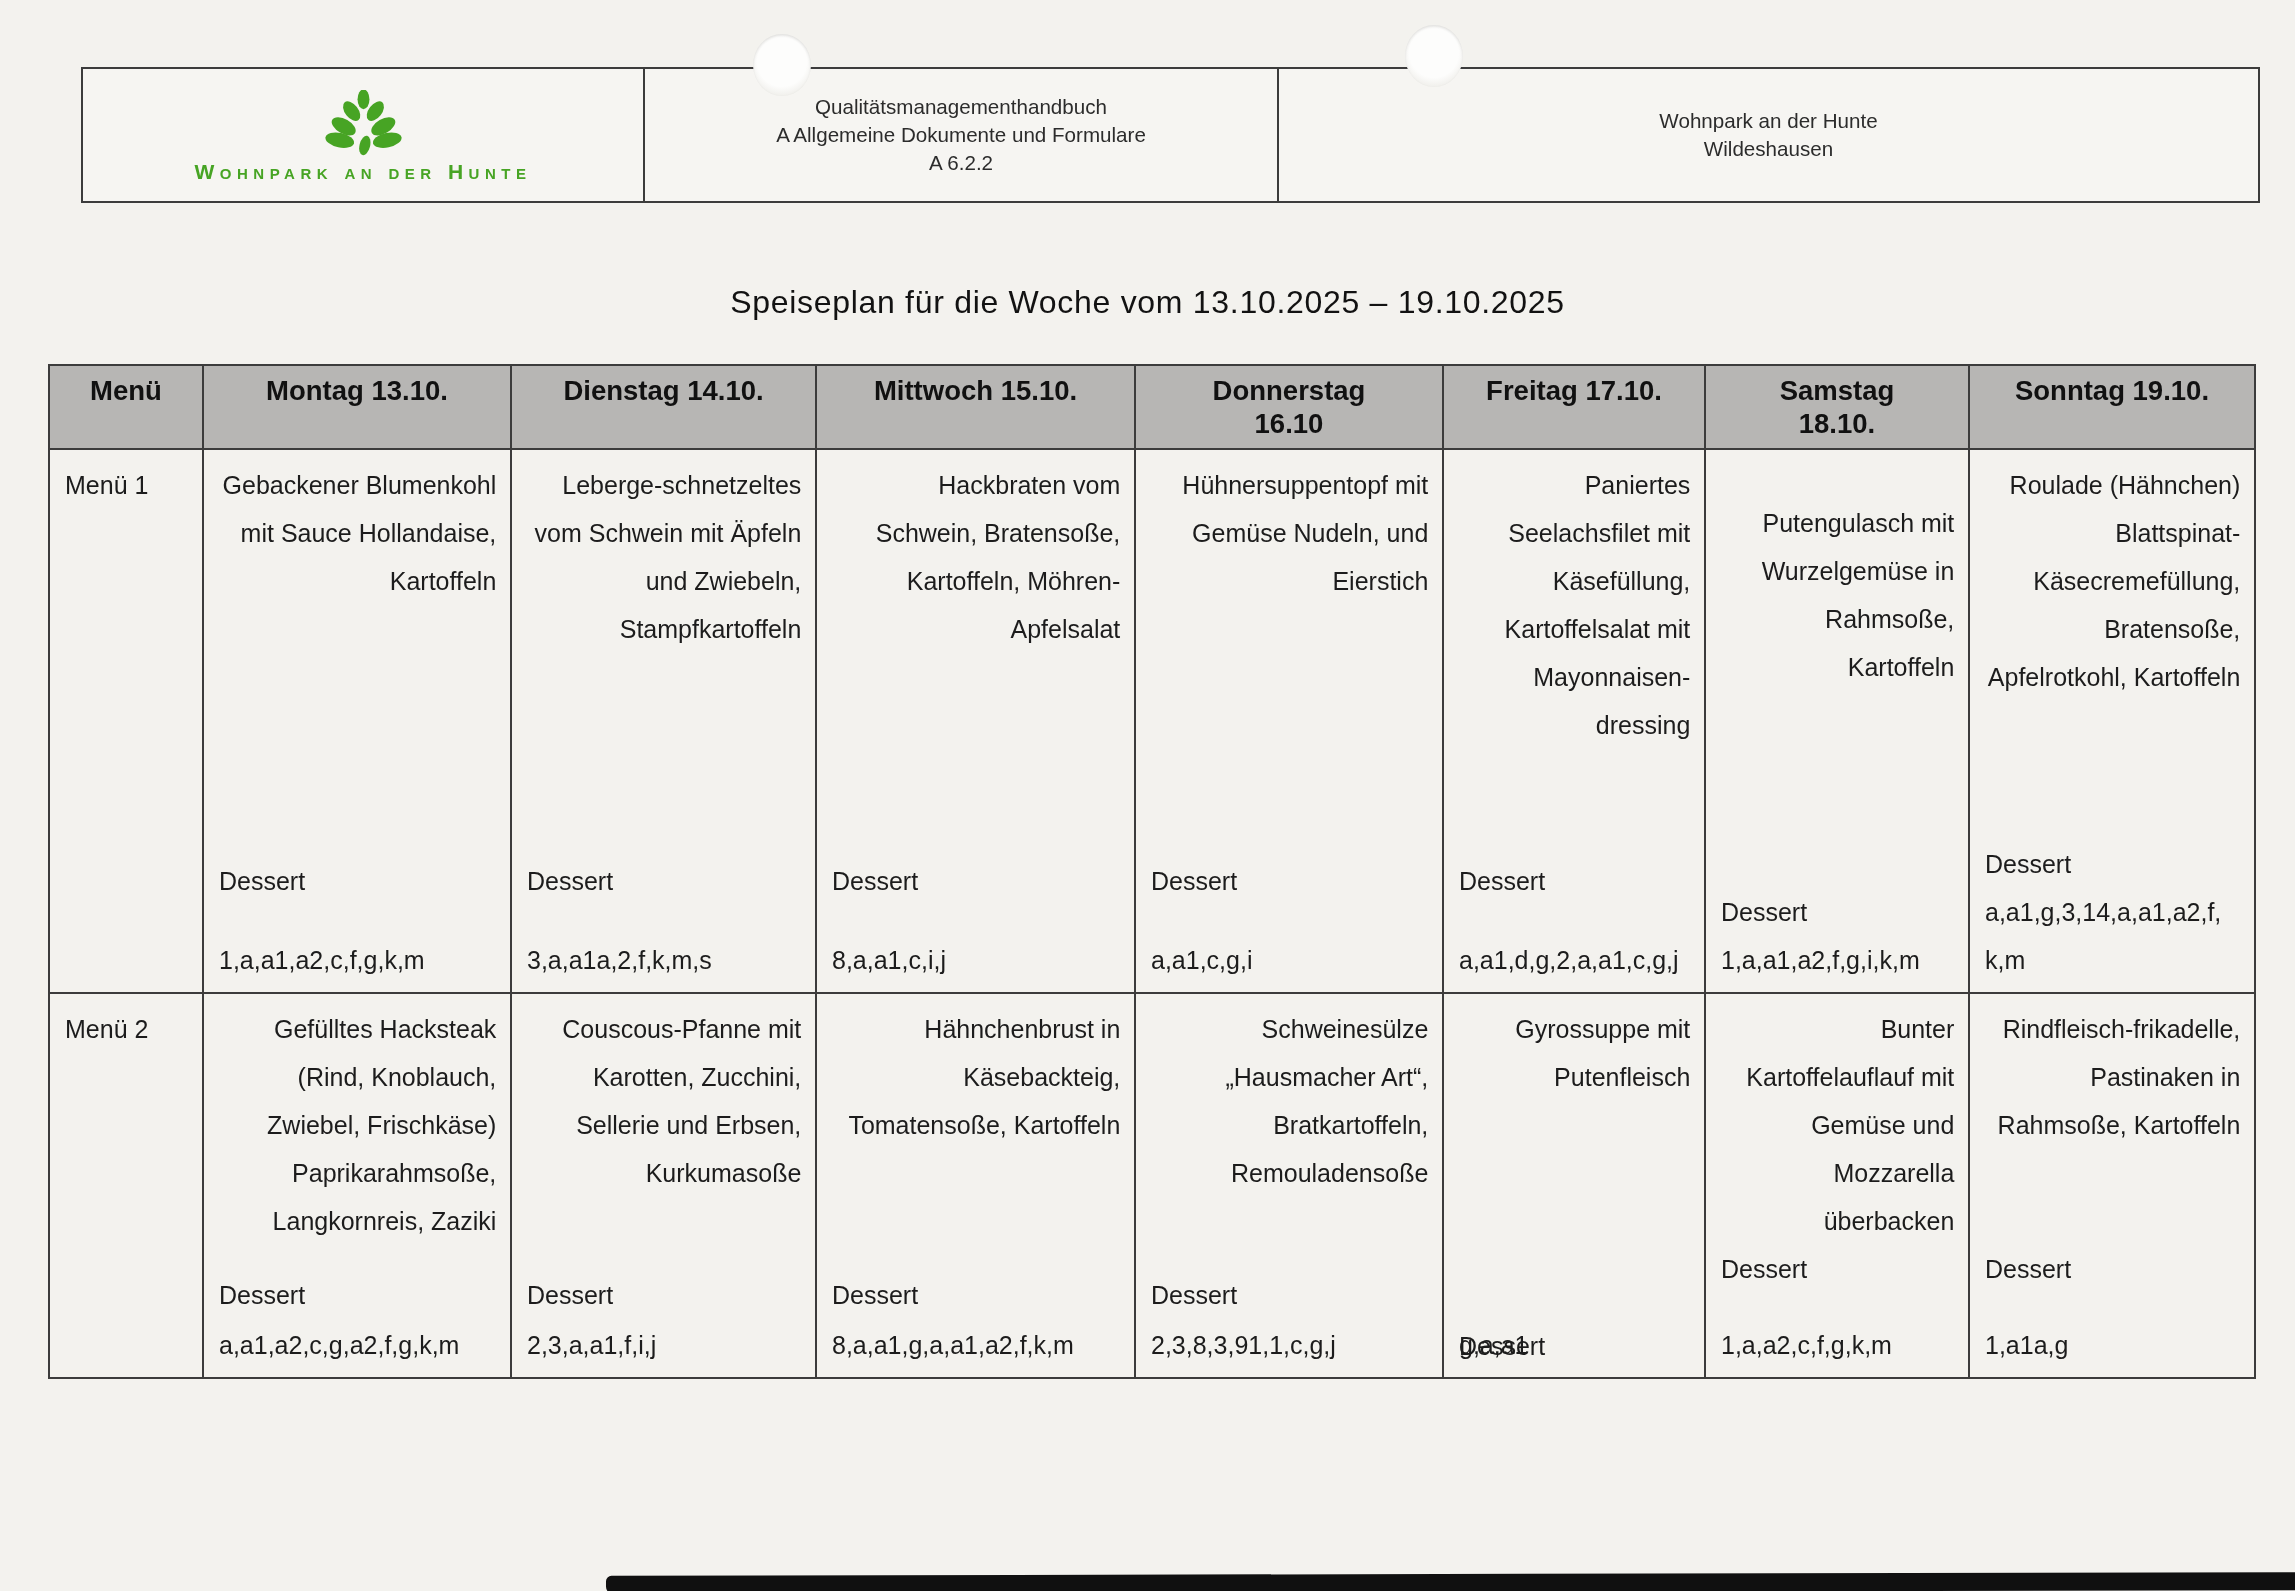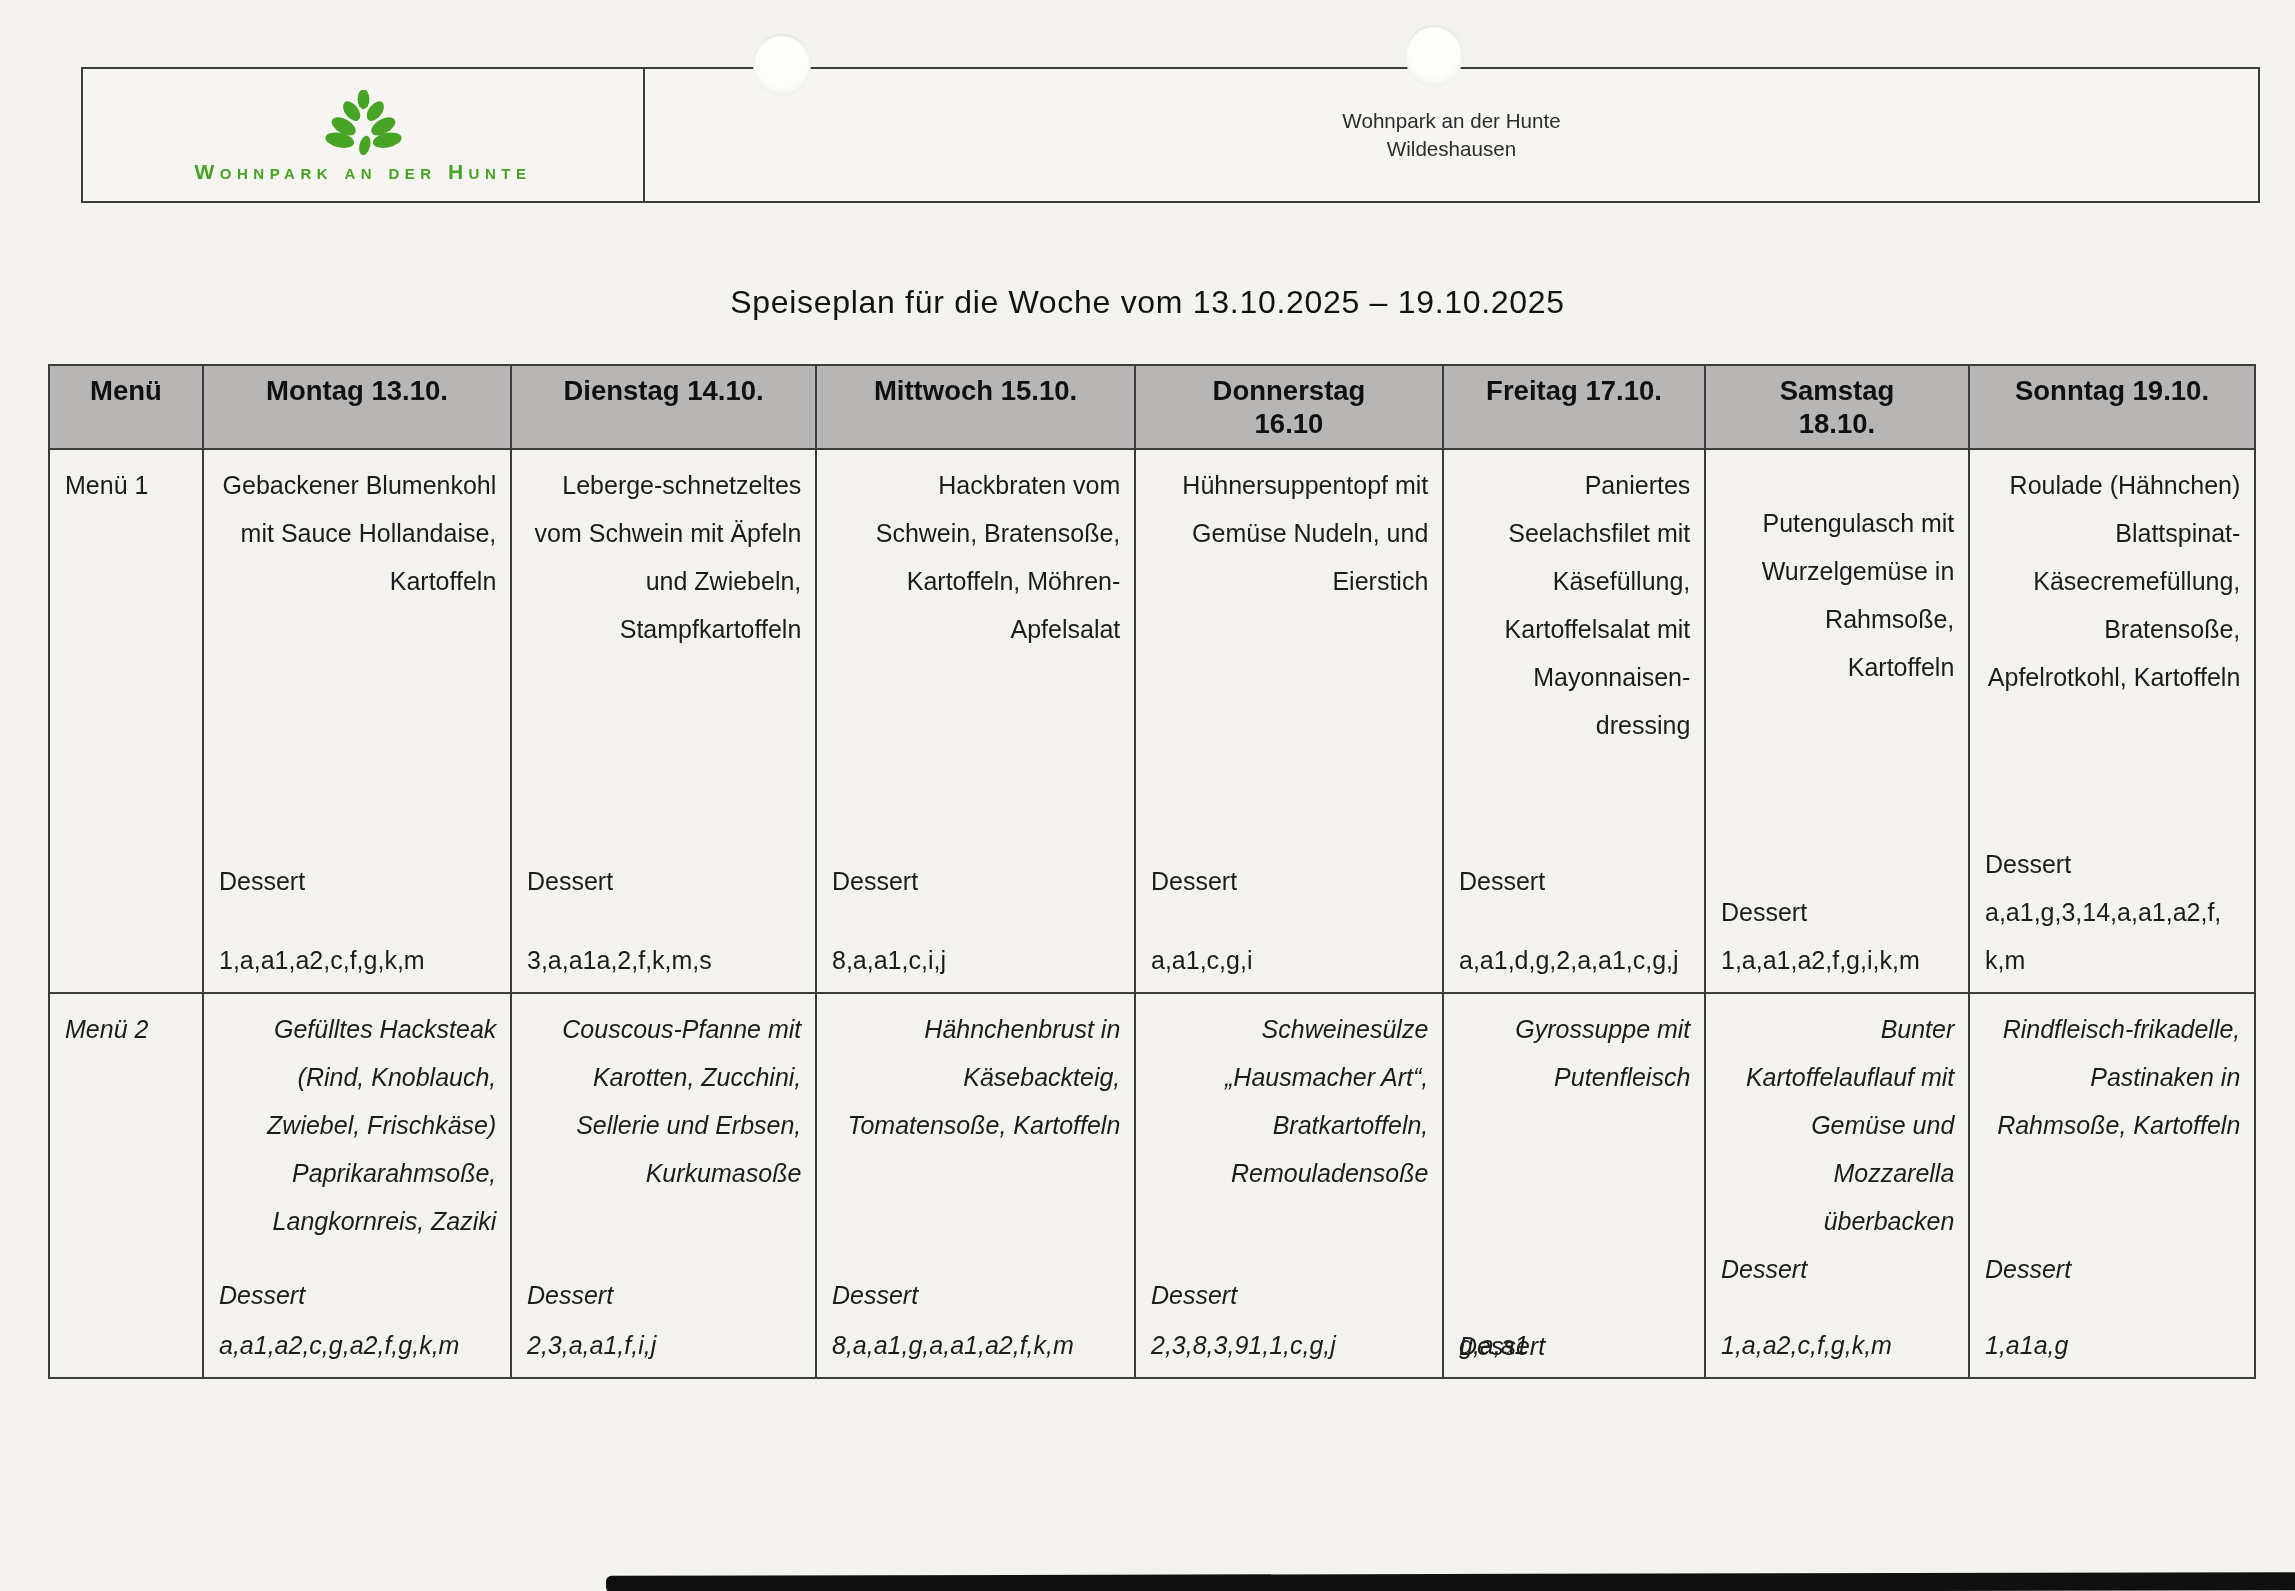--- a/index.html
+++ b/index.html
@@ -64,21 +64,21 @@
   }
   .th-line2:empty{display:none;}
   .th-line1,.th-line2{display:block;}
 
   table.menu-table td{
     vertical-align:top;background:transparent;
     font-size:25px;line-height:48px;
     padding:11px 13.7px 8.2px 15px;
   }
   tr.menu-row-0 td{height:544px;}
-  tr.menu-row-1 td{height:374px;font-style:italic;}
+  tr.menu-row-1 td{height:374px;}
   td.menu-label{padding-top:58px;font-size:27px;border-radius:15px;}
   .cell-flex{display:flex;flex-direction:column;height:100%;}
   .meal{white-space:pre-line;text-align:right;}
   .spacer{flex:1 1 auto;min-height:0;}
   .allergens{word-break:break-all;}
   tr.menu-row-0 .allergens{margin-top:31px;}
   tr.menu-row-1 .allergens{margin-top:1.4px;}
 
   
   table.footer-table{
@@ -113,20 +113,25 @@
         <ellipse cx="78" cy="32" rx="10" ry="17" transform="rotate(38 78 32)"></ellipse>
         <ellipse cx="30" cy="55" rx="11" ry="20" transform="rotate(-60 30 55)"></ellipse>
         <ellipse cx="90" cy="55" rx="11" ry="20" transform="rotate(60 90 55)"></ellipse>
         <ellipse cx="24" cy="76" rx="11" ry="22" transform="rotate(-78 24 76)"></ellipse>
         <ellipse cx="96" cy="76" rx="11" ry="22" transform="rotate(78 96 76)"></ellipse>
         <ellipse cx="62" cy="84" rx="8" ry="15" transform="rotate(14 62 84)"></ellipse>
       </g>
     </svg>
     <div class="logo-label">Wohnpark an der Hunte</div>
   </div>
+  <div class="hcell hcell-mid">
+    <span>Qualitätsmanagementhandbuch</span>
+    <span>A Allgemeine Dokumente und Formulare</span>
+    <span>A 6.2.2</span>
+  </div>
   <div class="hcell hcell-right">
     <span>Wohnpark an der Hunte</span>
     <span>Wildeshausen</span>
   </div>
 </div>
 
 <div class="doc-title">Speiseplan für die Woche vom 13.10.2025 – 19.10.2025</div>
 
 <table class="menu-table">
   <colgroup>

